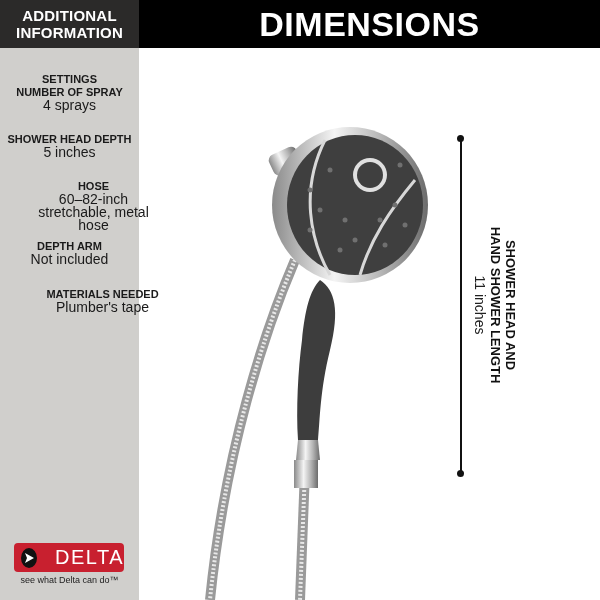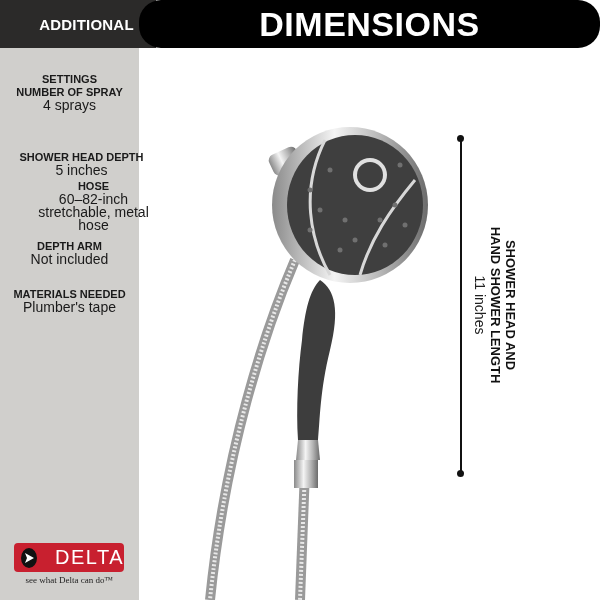--- a/index.html
+++ b/index.html
@@ -1,64 +1,65 @@
 <!DOCTYPE html>
 <html><head>
 <meta charset="utf-8">
 <style>
   html,body{margin:0;padding:0;}
   body{width:600px;height:600px;position:relative;overflow:hidden;background:#fff;font-family:"Liberation Sans",sans-serif;}
   .sidebar{position:absolute;left:0;top:0;width:139px;height:600px;background:#d0cfcc;}
-  .side-header{position:absolute;left:0;top:0;width:139px;height:48px;background:#2b2a29;color:#fff;display:flex;flex-direction:column;align-items:center;justify-content:center;font-weight:bold;font-size:15px;line-height:17px;letter-spacing:0.2px;text-align:right;font-family:"Liberation Sans",sans-serif;padding-left:17px;}
-  .main-header{position:absolute;left:139px;top:0;width:461px;height:48px;background:#000;color:#fff;display:flex;align-items:center;justify-content:center;font-weight:bold;font-size:34px;letter-spacing:0.5px;font-family:"Liberation Sans",sans-serif;border-radius:22px;}
+  .side-header{position:absolute;left:0;top:0;width:139px;height:48px;background:#2b2a29;color:#fff;display:flex;flex-direction:column;align-items:center;justify-content:center;font-weight:bold;font-size:15px;line-height:17px;letter-spacing:0.2px;text-align:right;font-family:"Liberation Sans",sans-serif;}
+  .main-header{position:absolute;left:139px;top:0;width:461px;height:48px;background:#000;color:#fff;display:flex;align-items:center;justify-content:center;font-weight:bold;font-size:34px;letter-spacing:0.5px;font-family:"Liberation Sans",sans-serif;}
   .spec{position:absolute;left:0;width:139px;text-align:center;color:#1a1a1a;}
   .spec .lbl{font-weight:bold;font-size:11px;line-height:13px;font-family:"Liberation Sans",sans-serif;}
   .spec .val{font-size:14px;line-height:13px;font-family:"Liberation Sans",sans-serif;}
   .logo{position:absolute;left:14px;top:543px;width:110px;height:29px;background:#c8202f;border-radius:4px;display:flex;align-items:center;gap:12px;}
   .logo-mark{width:20px;height:20px;border-radius:50%;background:#111;margin-left:7px;margin-right:6px;display:flex;align-items:center;justify-content:center;}
   .logo-text{color:#fff;font-size:20px;letter-spacing:1.5px;font-family:"Liberation Sans",sans-serif;}
-  .tagline{position:absolute;left:0;top:575px;width:139px;text-align:center;font-size:9px;color:#222;font-family:Liberation Serif, serif;}
+  .tagline{position:absolute;left:0;top:575px;width:139px;text-align:center;font-size:9px;color:#222;font-family:Liberation Sans, sans-serif;}
   .dim-line{position:absolute;left:460px;top:138px;width:2px;height:336px;background:#111;}
   .dot{position:absolute;width:7px;height:7px;border-radius:50%;background:#111;}
   .dim-label{position:absolute;left:495px;top:305px;transform:translate(-50%,-50%) rotate(90deg);transform-origin:center;white-space:nowrap;text-align:center;}
   .dim-label .lbl{font-weight:bold;font-size:13px;line-height:15px;color:#111;font-family:"Liberation Sans",sans-serif;}
   .dim-label .val{font-size:14px;line-height:16px;color:#222;font-family:"Liberation Sans",sans-serif;}
   .product{position:absolute;left:170px;top:120px;width:280px;height:480px;}
 </style>
 </head>
 <body>
 
 <div class="sidebar">
   <div class="side-header">
     <span>ADDITIONAL</span>
+    <span>INFORMATION</span>
   </div>
 
   <div class="spec" style="top:73px;">
     <div class="lbl">SETTINGS</div>
     <div class="lbl">NUMBER OF SPRAY</div>
     <div class="val">4 sprays</div>
   </div>
 
-  <div class="spec" style="top:151px;padding-left:12px;">
+  <div class="spec" style="top:133px;">
     <div class="lbl">SHOWER HEAD DEPTH</div>
     <div class="val">5 inches</div>
   </div>
 
   <div class="spec" style="top:180px;padding-left:24px;">
     <div class="lbl">HOSE</div>
     <div class="val">60–82-inch</div>
     <div class="val">stretchable, metal hose</div>
   </div>
 
   <div class="spec" style="top:240px;">
     <div class="lbl">DEPTH ARM</div>
     <div class="val">Not included</div>
   </div>
 
-  <div class="spec" style="top:288px;">
+  <div class="spec" style="top:288px;margin-left:33px;">
     <div class="lbl">MATERIALS NEEDED</div>
     <div class="val">Plumber's tape</div>
   </div>
 
   <div class="logo">
     <div class="logo-mark">
       <svg width="14" height="14" viewBox="0 0 14 14">
           <path d="M3 2 L12 7 L3 12 L5 7 Z" fill="#fff"></path>
         </svg>
     </div>

